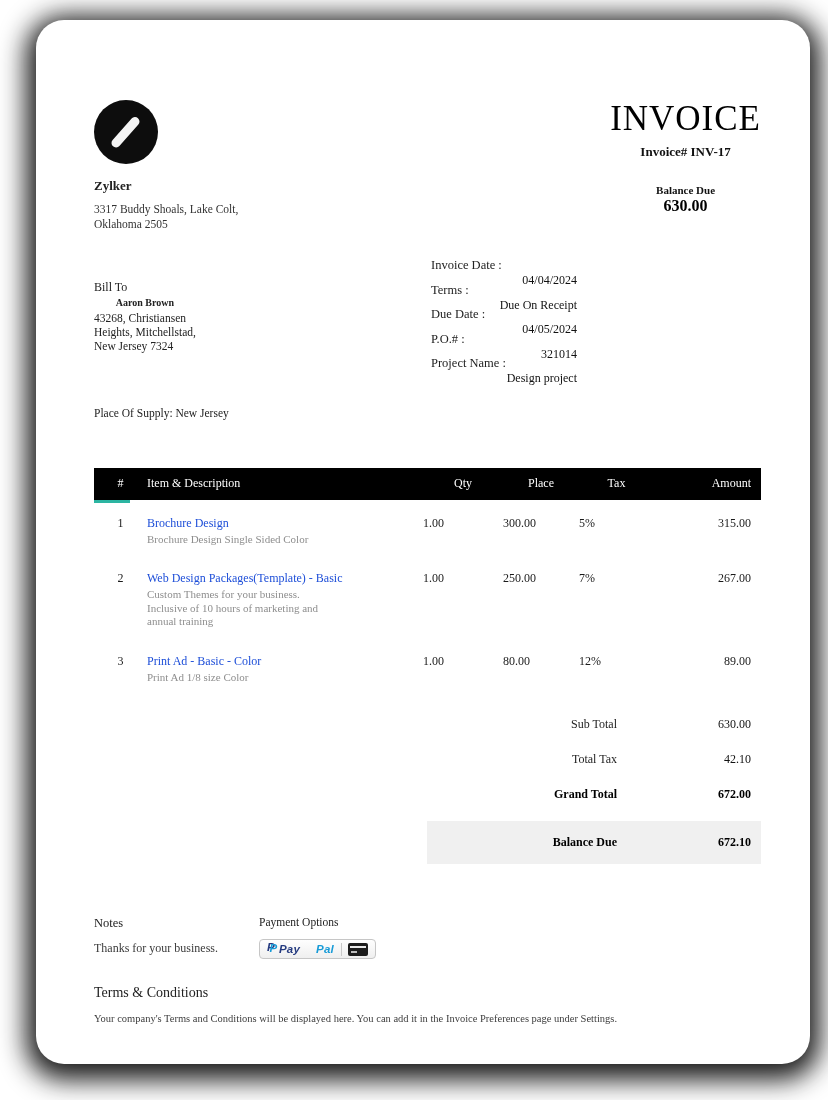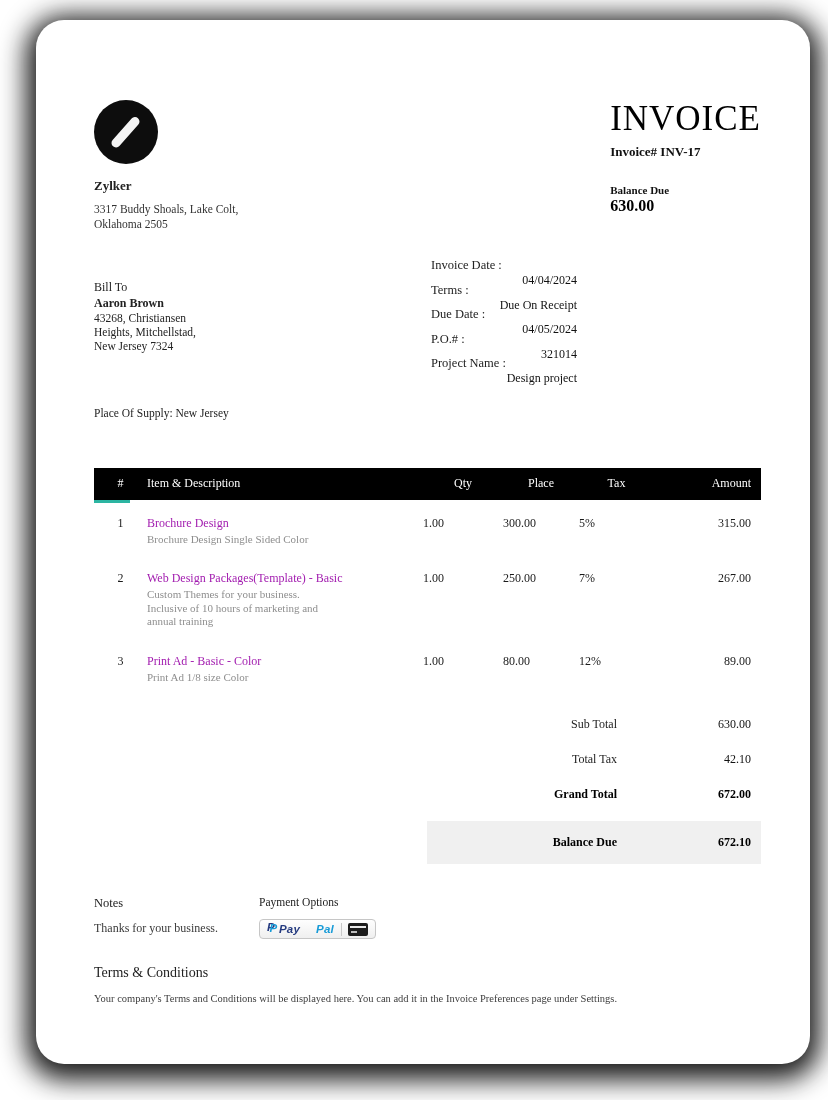--- a/index.html
+++ b/index.html
@@ -23,32 +23,32 @@
 
   
   .top { display: flex; justify-content: space-between; }
   .logo {
     width: 64px; height: 64px; border-radius: 50%;
     background: #0d0d0d;
     display: flex; align-items: center; justify-content: center;
   }
   .company-name { margin-top: 14px; font-weight: bold; font-size: 13px; color: #222; }
   .company-address { margin-top: 8px; font-size: 11.5px; line-height: 15px; color: #333; }
-  .doc-head { text-align: left; margin-left: 20px; }
+  .doc-head { text-align: center; margin-left: 20px; }
   .doc-title { font-size: 35px; line-height: 38px; color: #000; letter-spacing: 1px; }
   .doc-number { margin-top: 6px; font-size: 13px; font-weight: bold; color: #111; }
   .balance-top { margin-top: 24px; }
   .balance-top-label { font-size: 11px; font-weight: bold; color: #111; }
   .balance-top-value { font-size: 16px; font-weight: bold; color: #000; margin-top: 1px; }
 
   
   .mid { display: flex; justify-content: space-between; margin-top: 26px; }
   .bill-to { padding-top: 22px; font-size: 11.5px; line-height: 14px; color: #222; }
   .bill-to .bt-label { font-size: 12px; margin-bottom: 2px; }
-  .bill-to .bt-name { font-weight: bold; font-size: 12px; margin-bottom: 1px; }
+  .bill-to .bt-name { font-weight: bold; font-size: 10px; margin-bottom: 1px; text-align: center; }
   .meta { width: 330px; }
   .meta-row { display: flex; height: 24.5px; align-items: baseline; font-size: 12.5px; flex-direction: column; }
   .meta-label { flex: 1; text-align: right; color: #222; }
   .meta-value { width: 146px; text-align: right; font-size: 12px; color: #111; }
 
   .pos { margin-top: 26px; font-size: 11.5px; color: #222; }
 
   
   .items { margin-top: 49px; }
   .items-grid { display: grid; grid-template-columns: 53px 1fr 80px 76px 75px 107px; }
@@ -62,33 +62,33 @@
     position: absolute; left: 0; bottom: -3px;
     width: 36px; height: 3px;
   }
   .h-num { text-align: center; }
   .h-qty, .h-rate, .h-tax { text-align: center; }
   .h-amount { text-align: right; padding-right: 10px; }
   .item-row { padding: 16px 0 9px; font-size: 12px; color: #1a1a1a; }
   .c-num { text-align: center; }
   .c-qty, .c-rate, .c-tax { }
   .c-amount { text-align: right; padding-right: 10px; }
-  .item-name { font-size: 12px; color: #a21caf; }
+  .item-name { font-size: 12px; color: #1d4ed8; }
   .item-desc { margin-top: 2px; font-size: 11px; line-height: 13.5px; color: #8e8e8e; }
 
   
   .totals { width: 334px; margin-left: auto; margin-top: 14px; }
   .total-row { display: flex; align-items: baseline; padding: 10px 0; font-size: 12px; }
   .total-row .t-label { flex: 1; text-align: right; color: #222; }
   .total-row .t-value { width: 144px; text-align: right; padding-right: 10px; color: #111; }
   .total-row.bold .t-label, .total-row.bold .t-value { font-weight: bold; color: #000; }
   .balance-row { margin-top: 9px; padding: 14px 0; }
 
   
-  .footer { display: flex; margin-top: 32px; }
+  .footer { display: flex; margin-top: 52px; }
   .notes-col { width: 165px; }
   .notes-label { font-size: 12.5px; color: #222; }
   .notes-text { margin-top: 10px; font-size: 12px; color: #3a3a3a; }
   .payment-col { }
   .payment-label { font-size: 11.5px; color: #222; }
   .paypal-badge {
     margin-top: 11px;
     display: inline-flex; align-items: center;
     height: 20px; padding: 0 7px;
     border: 1px solid #c6c6c6; border-radius: 4px;

